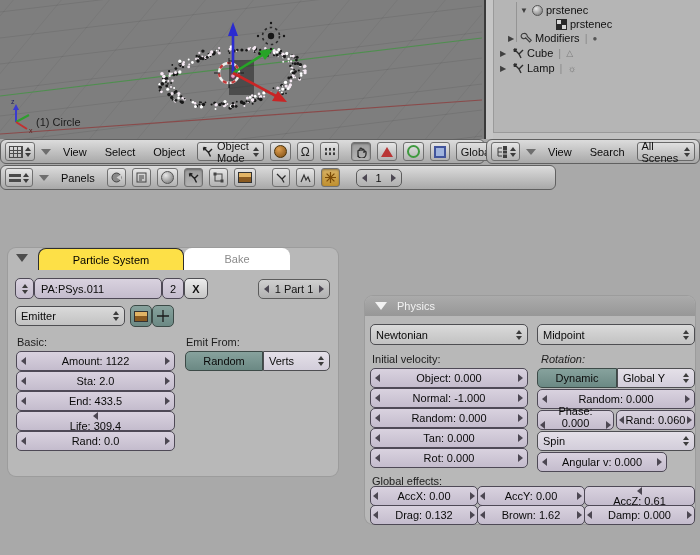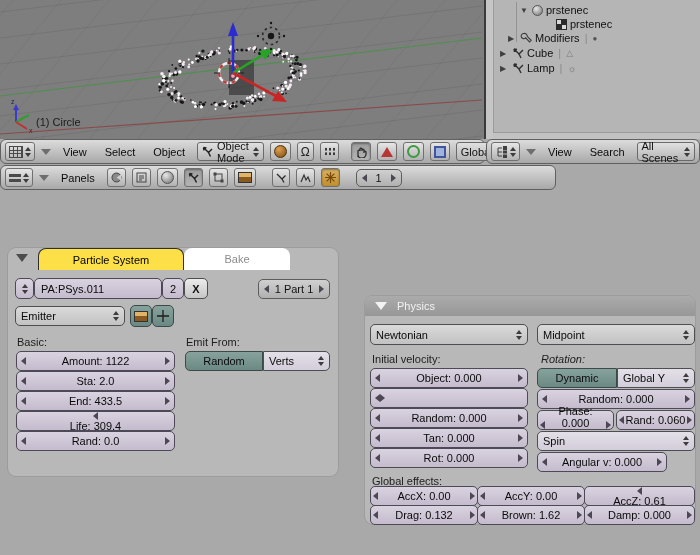--- a/index.html
+++ b/index.html
@@ -731,20 +731,21 @@
       </div>
 
       <span class="lbl" style="left:7px;top:57px;">Initial velocity:</span>
       <div class="fld" style="left:5px;top:72px;width:158px;">
         <span class="arw l"></span>
         <span class="txt">Object: 0.000</span>
         <span class="arw r"></span>
       </div>
       <div class="fld" style="left:5px;top:92px;width:158px;">
         <span class="arw l"></span>
+        <span class="txt">Normal: -1.000</span>
         <span class="arw r"></span>
       </div>
       <div class="fld" style="left:5px;top:112px;width:158px;">
         <span class="arw l"></span>
         <span class="txt">Random: 0.000</span>
         <span class="arw r"></span>
       </div>
       <div class="fld" style="left:5px;top:132px;width:158px;">
         <span class="arw l"></span>
         <span class="txt">Tan: 0.000</span>

